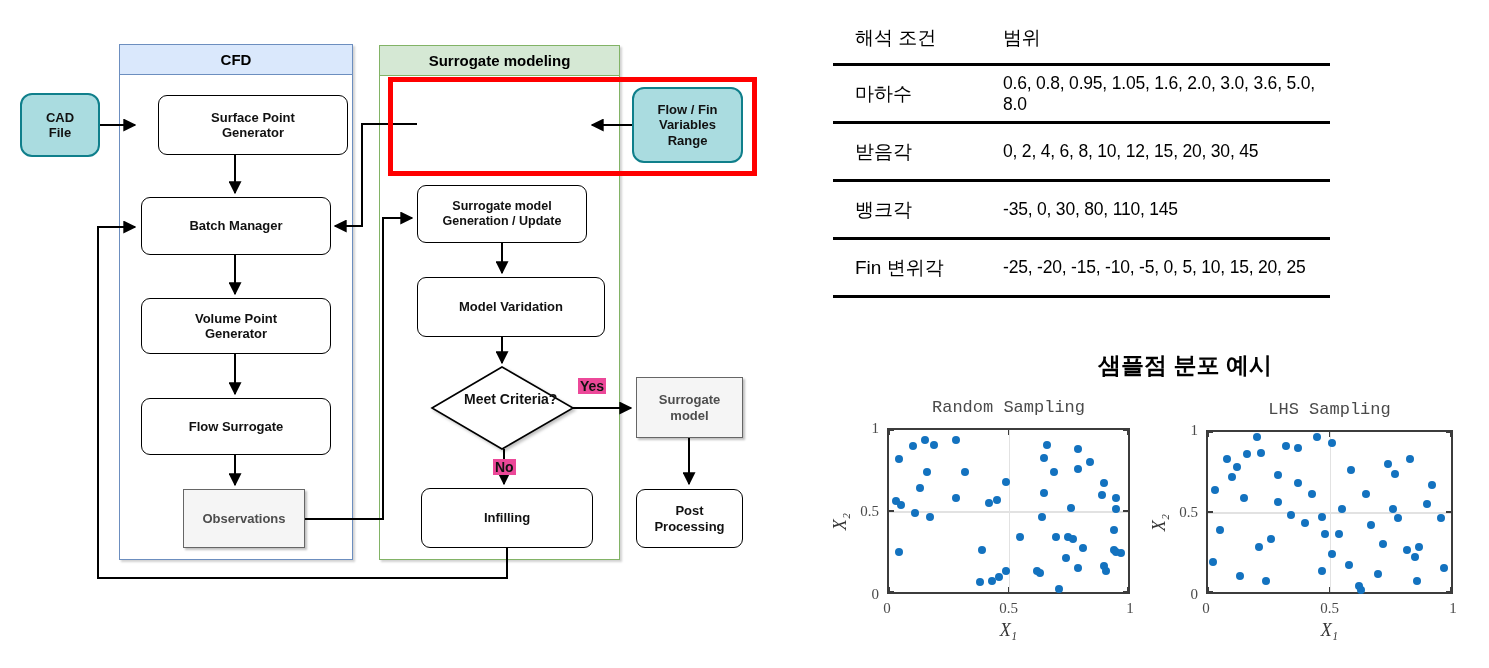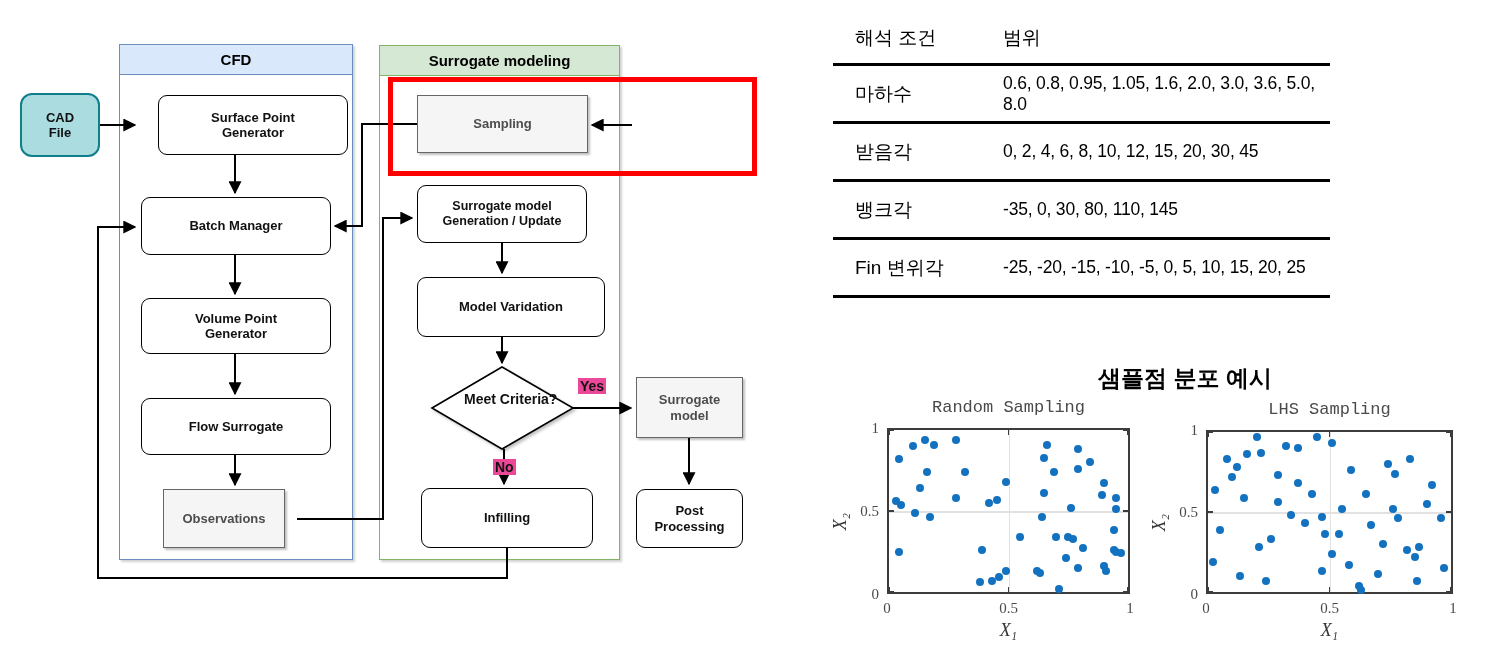--- a/index.html
+++ b/index.html
@@ -30,21 +30,21 @@
   
   .cond-table{position:absolute;left:833px;top:12px;width:497px;font-size:19px;color:#000;}
   .trow{display:flex;align-items:center;border-bottom:3px solid #000;}
   .trow.header{height:51px;border-bottom:3px solid #000;justify-content:flex-end;}
   .trow.body{height:55px;}
   .trow:last-child{border-bottom:3px solid #000;}
   .tcell-label{width:170px;padding-left:22px;box-sizing:border-box;}
   .tcell-values{flex:1;font-size:17.5px;letter-spacing:-0.2px;}
 
   
-  .plots-title{position:absolute;left:1000px;top:363px;width:370px;text-align:center;
+  .plots-title{position:absolute;left:1000px;top:350px;width:370px;text-align:center;
                font-size:23px;font-weight:600;color:#000;}
   .plot{position:absolute;}
   .plot-area{position:absolute;border:2px solid #3c3c3c;background:#fff;box-sizing:border-box;}
   .plot-title{position:absolute;top:0;text-align:center;font-family:Liberation Mono, monospace;
               font-size:17px;color:#4a4a4a;}
   .axis-label{position:absolute;font-family:"Liberation Serif",serif;font-style:italic;
               font-size:18px;color:#333;}
   .grid{position:absolute;background:#e2e2e2;}
   .grid.v{top:0;bottom:0;width:1.5px;}
   .grid.h{left:0;right:0;height:1.5px;}
@@ -90,23 +90,25 @@
   </svg>
 
   <div class="node teal" style="left:20px;top:93px;width:80px;height:64px;">CAD
 File</div>
   <div class="node white" style="left:158px;top:95px;width:190px;height:60px;">Surface Point
 Generator</div>
   <div class="node white" style="left:141px;top:197px;width:190px;height:58px;">Batch Manager</div>
   <div class="node white" style="left:141px;top:298px;width:190px;height:56px;">Volume Point
 Generator</div>
   <div class="node white" style="left:141px;top:398px;width:190px;height:57px;">Flow Surrogate</div>
-  <div class="node gray" style="left:163px;top:489px;width:122px;height:59px;">Observations</div>
-
-  <div class="node gray" style="left:417px;top:95px;width:171px;height:58px;">Sampling</div>
+  <div class="node gray" style="left:183px;top:489px;width:122px;height:59px;">Observations</div>
+
+  <div class="node teal" style="left:632px;top:87px;width:111px;height:76px;">Flow / Fin
+Variables
+Range</div>
   <div class="node white" style="left:417px;top:185px;width:170px;height:58px;font-size:12.5px;">Surrogate model
 Generation / Update</div>
   <div class="node white" style="left:417px;top:277px;width:188px;height:60px;">Model Varidation</div>
   <div class="branch-label" style="left:462px;top:391px;background:transparent;">Meet
 Criteria?</div>
   <div class="node gray" style="left:636px;top:377px;width:107px;height:61px;">Surrogate
 model</div>
   <div class="node white" style="left:421px;top:488px;width:172px;height:60px;">Infilling</div>
   <div class="node white" style="left:636px;top:489px;width:107px;height:59px;">Post
 Processing</div>

